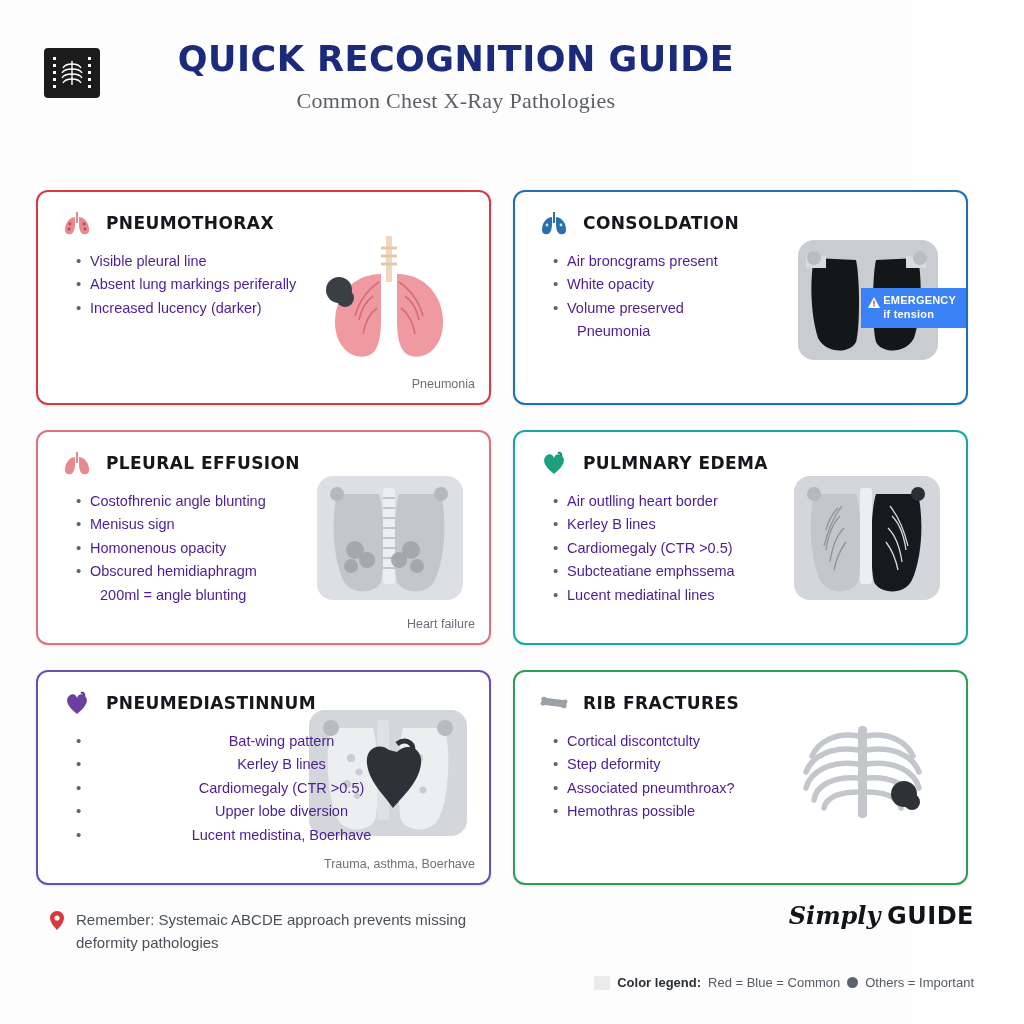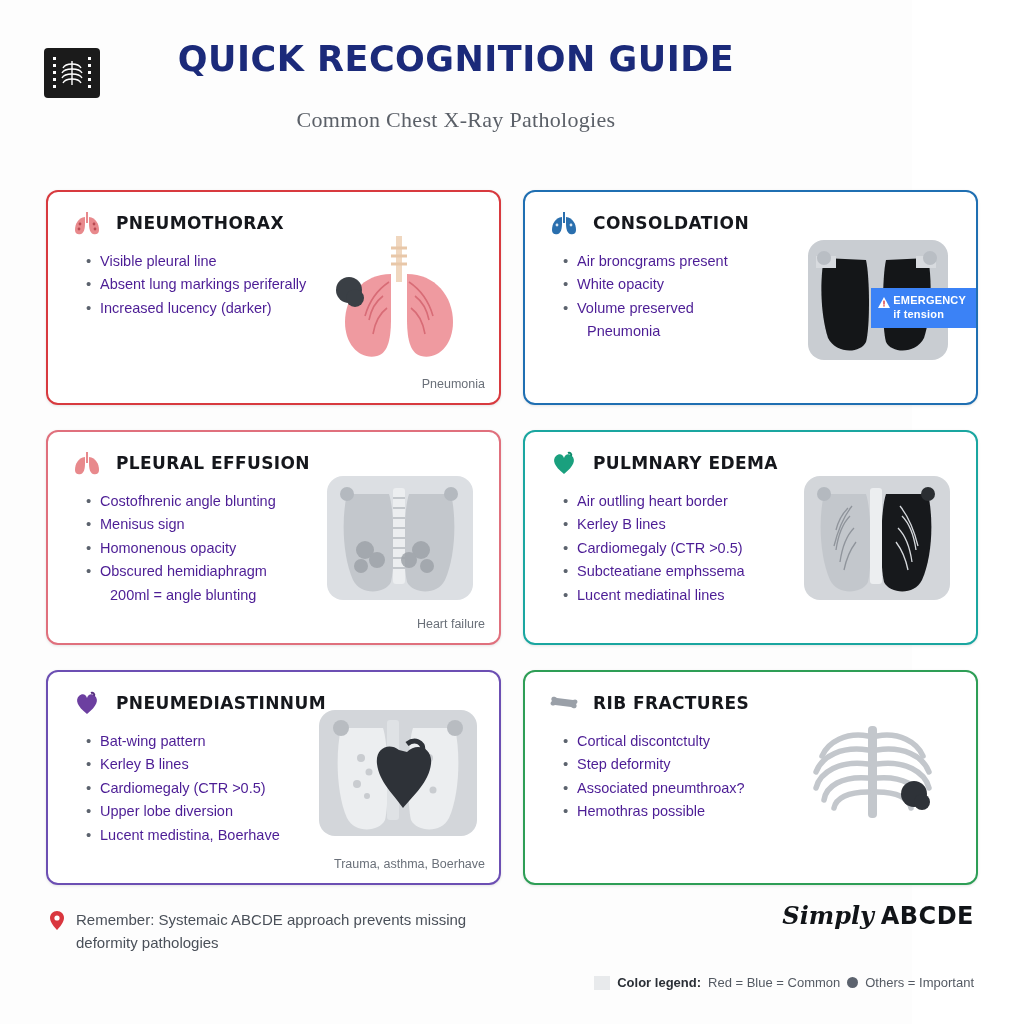--- a/index.html
+++ b/index.html
@@ -38,28 +38,28 @@
     font-weight: bold;
     letter-spacing: 0.5px;
     color: #1b2a7a;
     margin: 0;
     line-height: 1.1;
   }
   .subtitle {
     font-family: "Liberation Serif", serif;
     font-size: 22px;
     color: #5b6068;
-    margin-top: 28px;
+    margin-top: 9px;
     letter-spacing: 0.3px;
   }
 
   
   .grid {
     position: absolute;
-    left: 46px; top: 190px;
+    left: 36px; top: 190px;
     width: 932px;
     display: grid;
     grid-template-columns: 455px 455px;
     grid-template-rows: 215px 215px 215px;
     column-gap: 22px;
     row-gap: 25px;
   }
   .card {
     position: relative;
     background: #ffffff;
@@ -421,21 +421,21 @@
         <ul class="bullets">
           <li>Air outlling heart border</li>
           <li>Kerley B lines</li>
           <li>Cardiomegaly (CTR &gt;0.5)</li>
           <li>Subcteatiane emphssema</li>
           <li>Lucent mediatinal lines</li>
         </ul>
       </div>
     </div>
 
-    <div class="card" style="border-color:#6c4fb3;">
+    <div class="card" style="border-color:#6c4fb3;text-align:center;">
       <svg class="card-illus" viewBox="0 0 190 160">
         <rect x="16" y="12" width="158" height="126" rx="16" fill="#d3d6da"></rect>
         <path d="M38 30 C32 58 34 98 44 120 C52 136 76 134 82 122 C86 106 86 48 80 30 Z" fill="#eceef0"></path>
         <path d="M152 30 C158 58 156 98 146 120 C138 136 114 134 108 122 C104 106 104 48 110 30 Z" fill="#eceef0"></path>
         <rect x="84" y="22" width="12" height="100" rx="3" fill="#dfe2e5"></rect>
         <g fill="#c9ccd0">
           <circle cx="58" cy="60" r="4"></circle>
             <circle cx="66" cy="74" r="3.5"></circle>
             <circle cx="54" cy="86" r="4"></circle>
           <circle cx="64" cy="98" r="3"></circle>
@@ -512,21 +512,21 @@
       <span class="pin-icon">
         <svg width="14" height="19" viewBox="0 0 14 19">
           <path d="M7 0 C3 0 0 3 0 7 C0 12 7 19 7 19 C7 19 14 12 14 7 C14 3 11 0 7 0 Z" fill="#d9363e"></path>
           <circle cx="7" cy="7" r="2.6" fill="#ffffff"></circle>
         </svg>
       </span>
       <span>Remember: Systemaic ABCDE approach prevents missing deformity pathologies</span>
     </div>
     <div class="brand">
       <span class="simply">Simply</span>
-      <span class="mbbs">ABCDE</span>
+      <span class="mbbs">GUIDE</span>
     </div>
     <div class="legend">
       <span class="sw"></span>
       <b>Color legend:</b>
       <span>Red = Blue = Common</span>
       <span class="dot"></span>
       <span>Others = Important</span>
     </div>
   </div>
 

